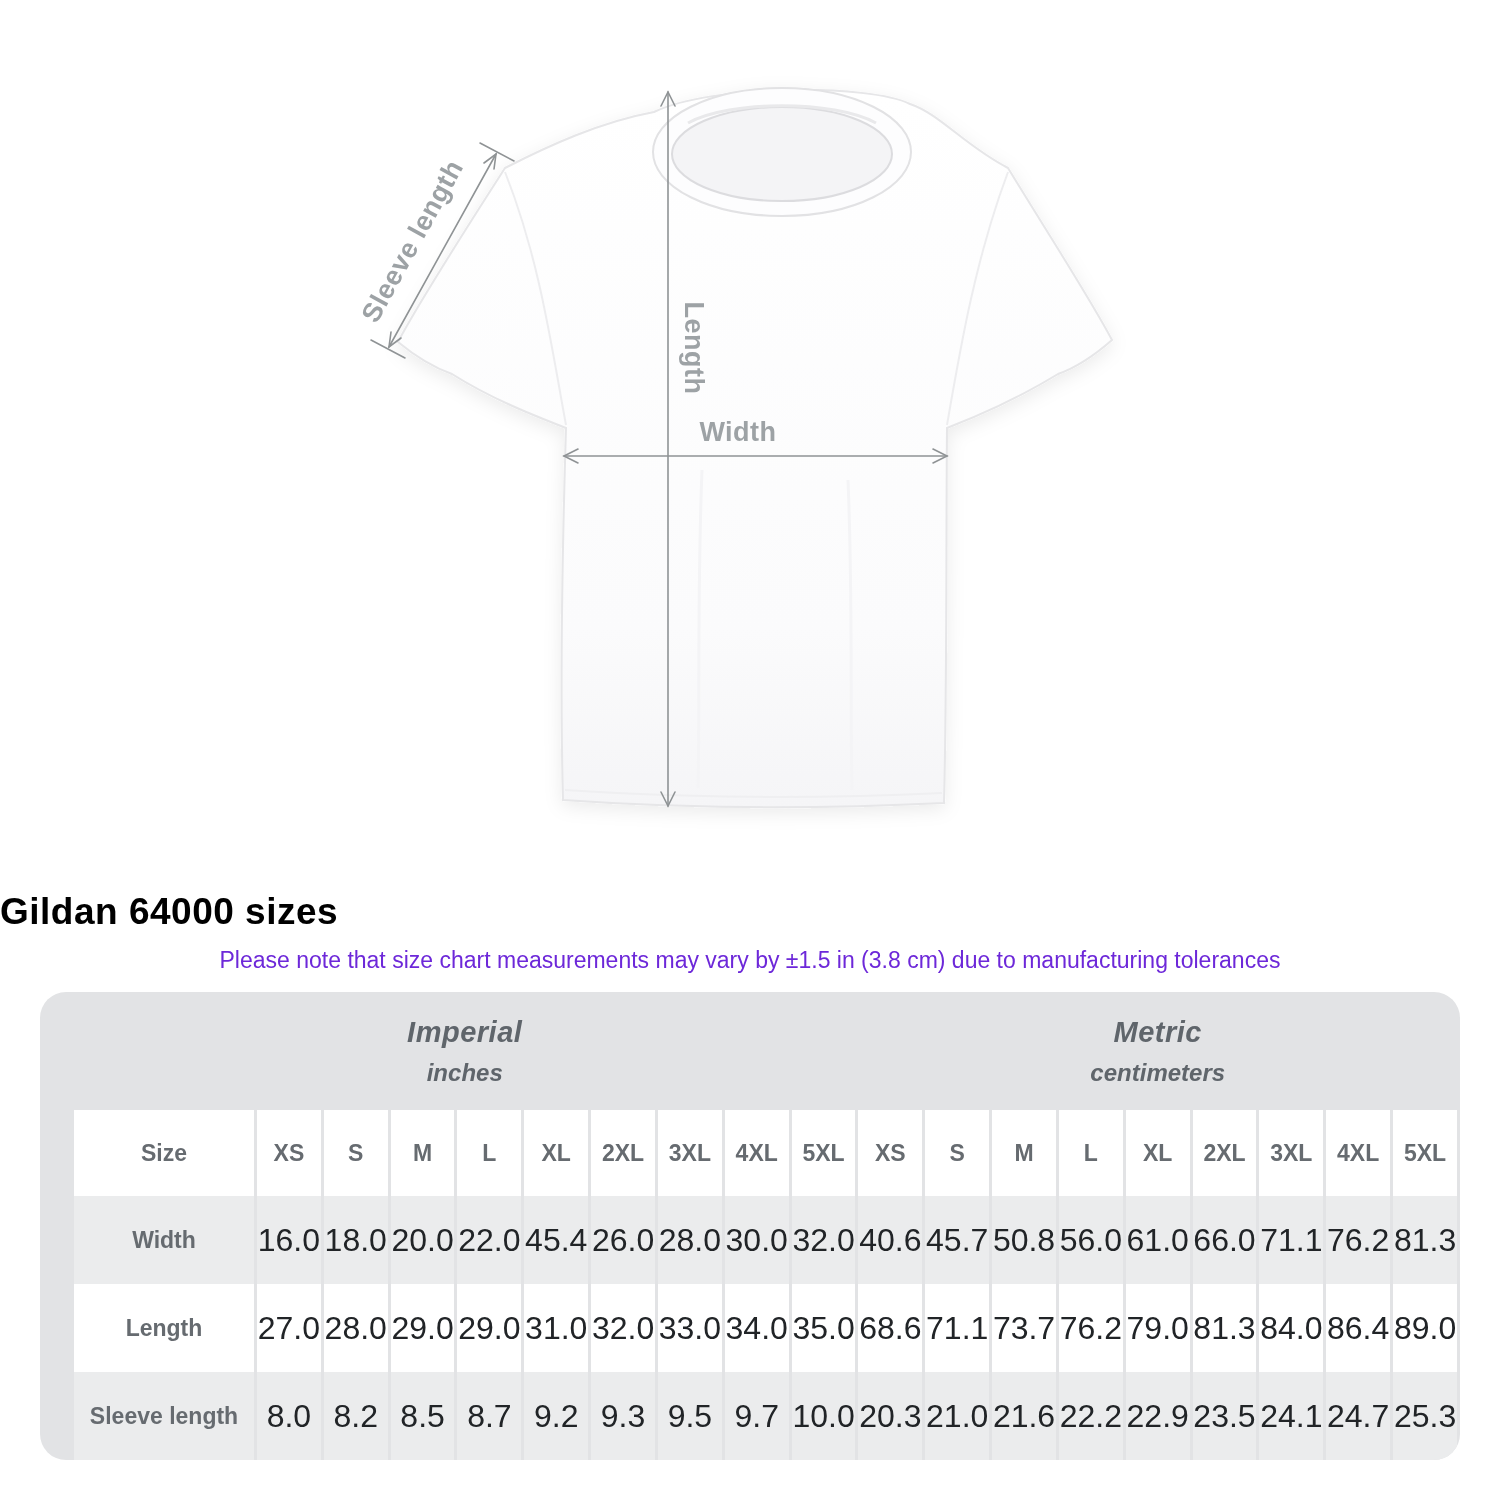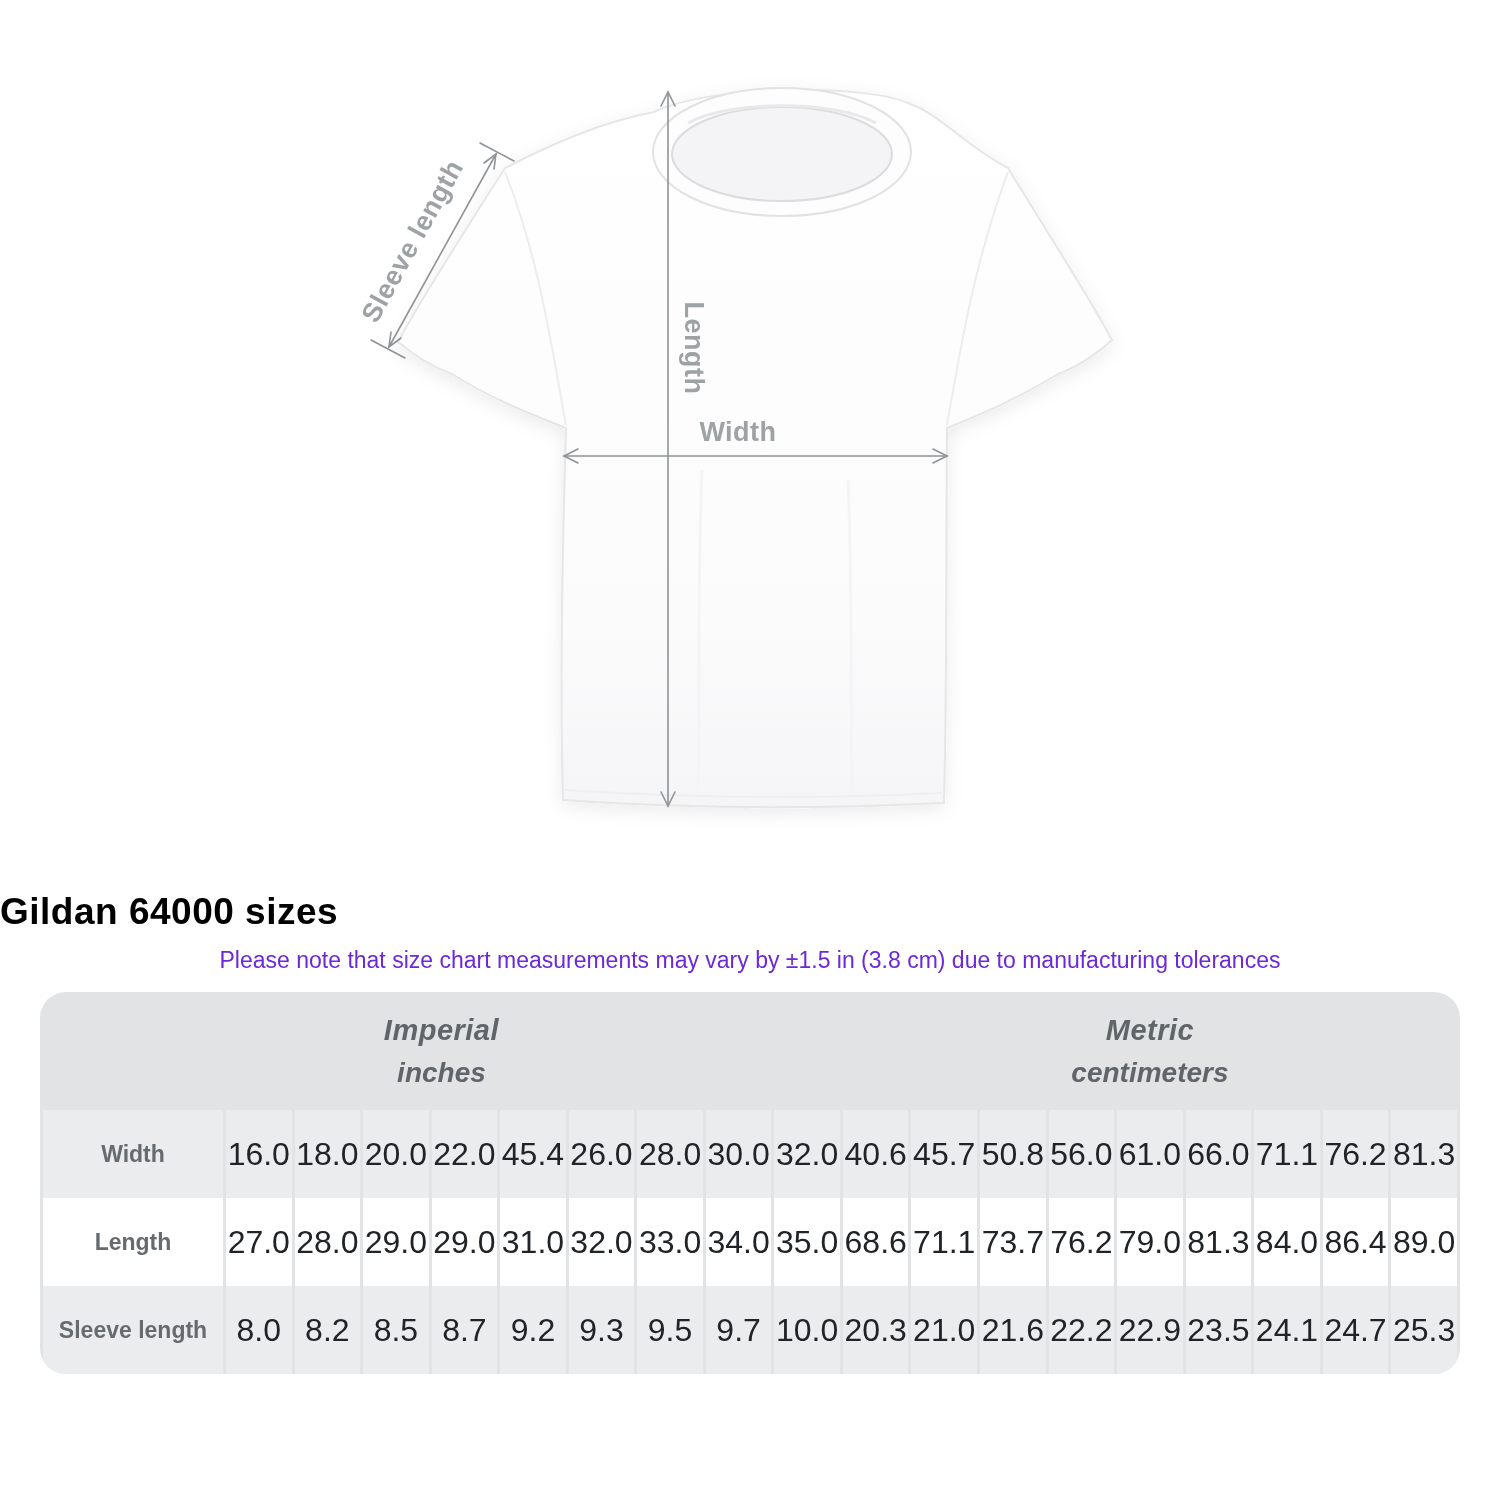--- a/index.html
+++ b/index.html
@@ -55,34 +55,35 @@
     margin: 18px 40px 0 40px;
     border-radius: 26px;
     overflow: hidden;
     background: #e2e3e5;
   }
   table.size-chart {
     width: 100%;
     table-layout: fixed;
     border-collapse: separate;
     border-spacing: 3px 0;
+    padding-left: 31px;
   }
   col.c-label { width: 180px; }
 
   tr.group-row th { height: 118px; background: transparent; vertical-align: middle; }
   .group-label {
     font-style: italic;
     font-weight: bold;
     font-size: 29px;
     color: #5f656b;
     letter-spacing: 0.5px;
   }
   .group-sub {
     font-style: italic;
-    font-size: 28px;
+    font-size: 24px;
     color: #5f656b;
     margin-top: 10px;
   }
 
   tr.size-row th { height: 86px; }
   tr.data-row th, tr.data-row td { height: 88px; }
 
   th, td {
     text-align: center;
     vertical-align: middle;
@@ -201,20 +202,41 @@
       <th colspan="10">
         <div class="group-label">Imperial</div>
         <div class="group-sub">inches</div>
       </th>
       <th colspan="9">
         <div class="group-label">Metric</div>
         <div class="group-sub">centimeters</div>
       </th>
     </tr>
 
+    <tr class="size-row r-white">
+      <th class="size-h">Size</th>
+      <th class="size-h">XS</th>
+      <th class="size-h">S</th>
+      <th class="size-h">M</th>
+      <th class="size-h">L</th>
+      <th class="size-h">XL</th>
+      <th class="size-h">2XL</th>
+      <th class="size-h">3XL</th>
+      <th class="size-h">4XL</th>
+      <th class="size-h">5XL</th>
+      <th class="size-h">XS</th>
+      <th class="size-h">S</th>
+      <th class="size-h">M</th>
+      <th class="size-h">L</th>
+      <th class="size-h">XL</th>
+      <th class="size-h">2XL</th>
+      <th class="size-h">3XL</th>
+      <th class="size-h">4XL</th>
+      <th class="size-h">5XL</th>
+    </tr>
 
     <tr class="data-row r-gray">
       <th class="row-label">Width</th>
       <td class="val">16.0</td>
       <td class="val">18.0</td>
       <td class="val">20.0</td>
       <td class="val">22.0</td>
       <td class="val">45.4</td>
       <td class="val">26.0</td>
       <td class="val">28.0</td>

